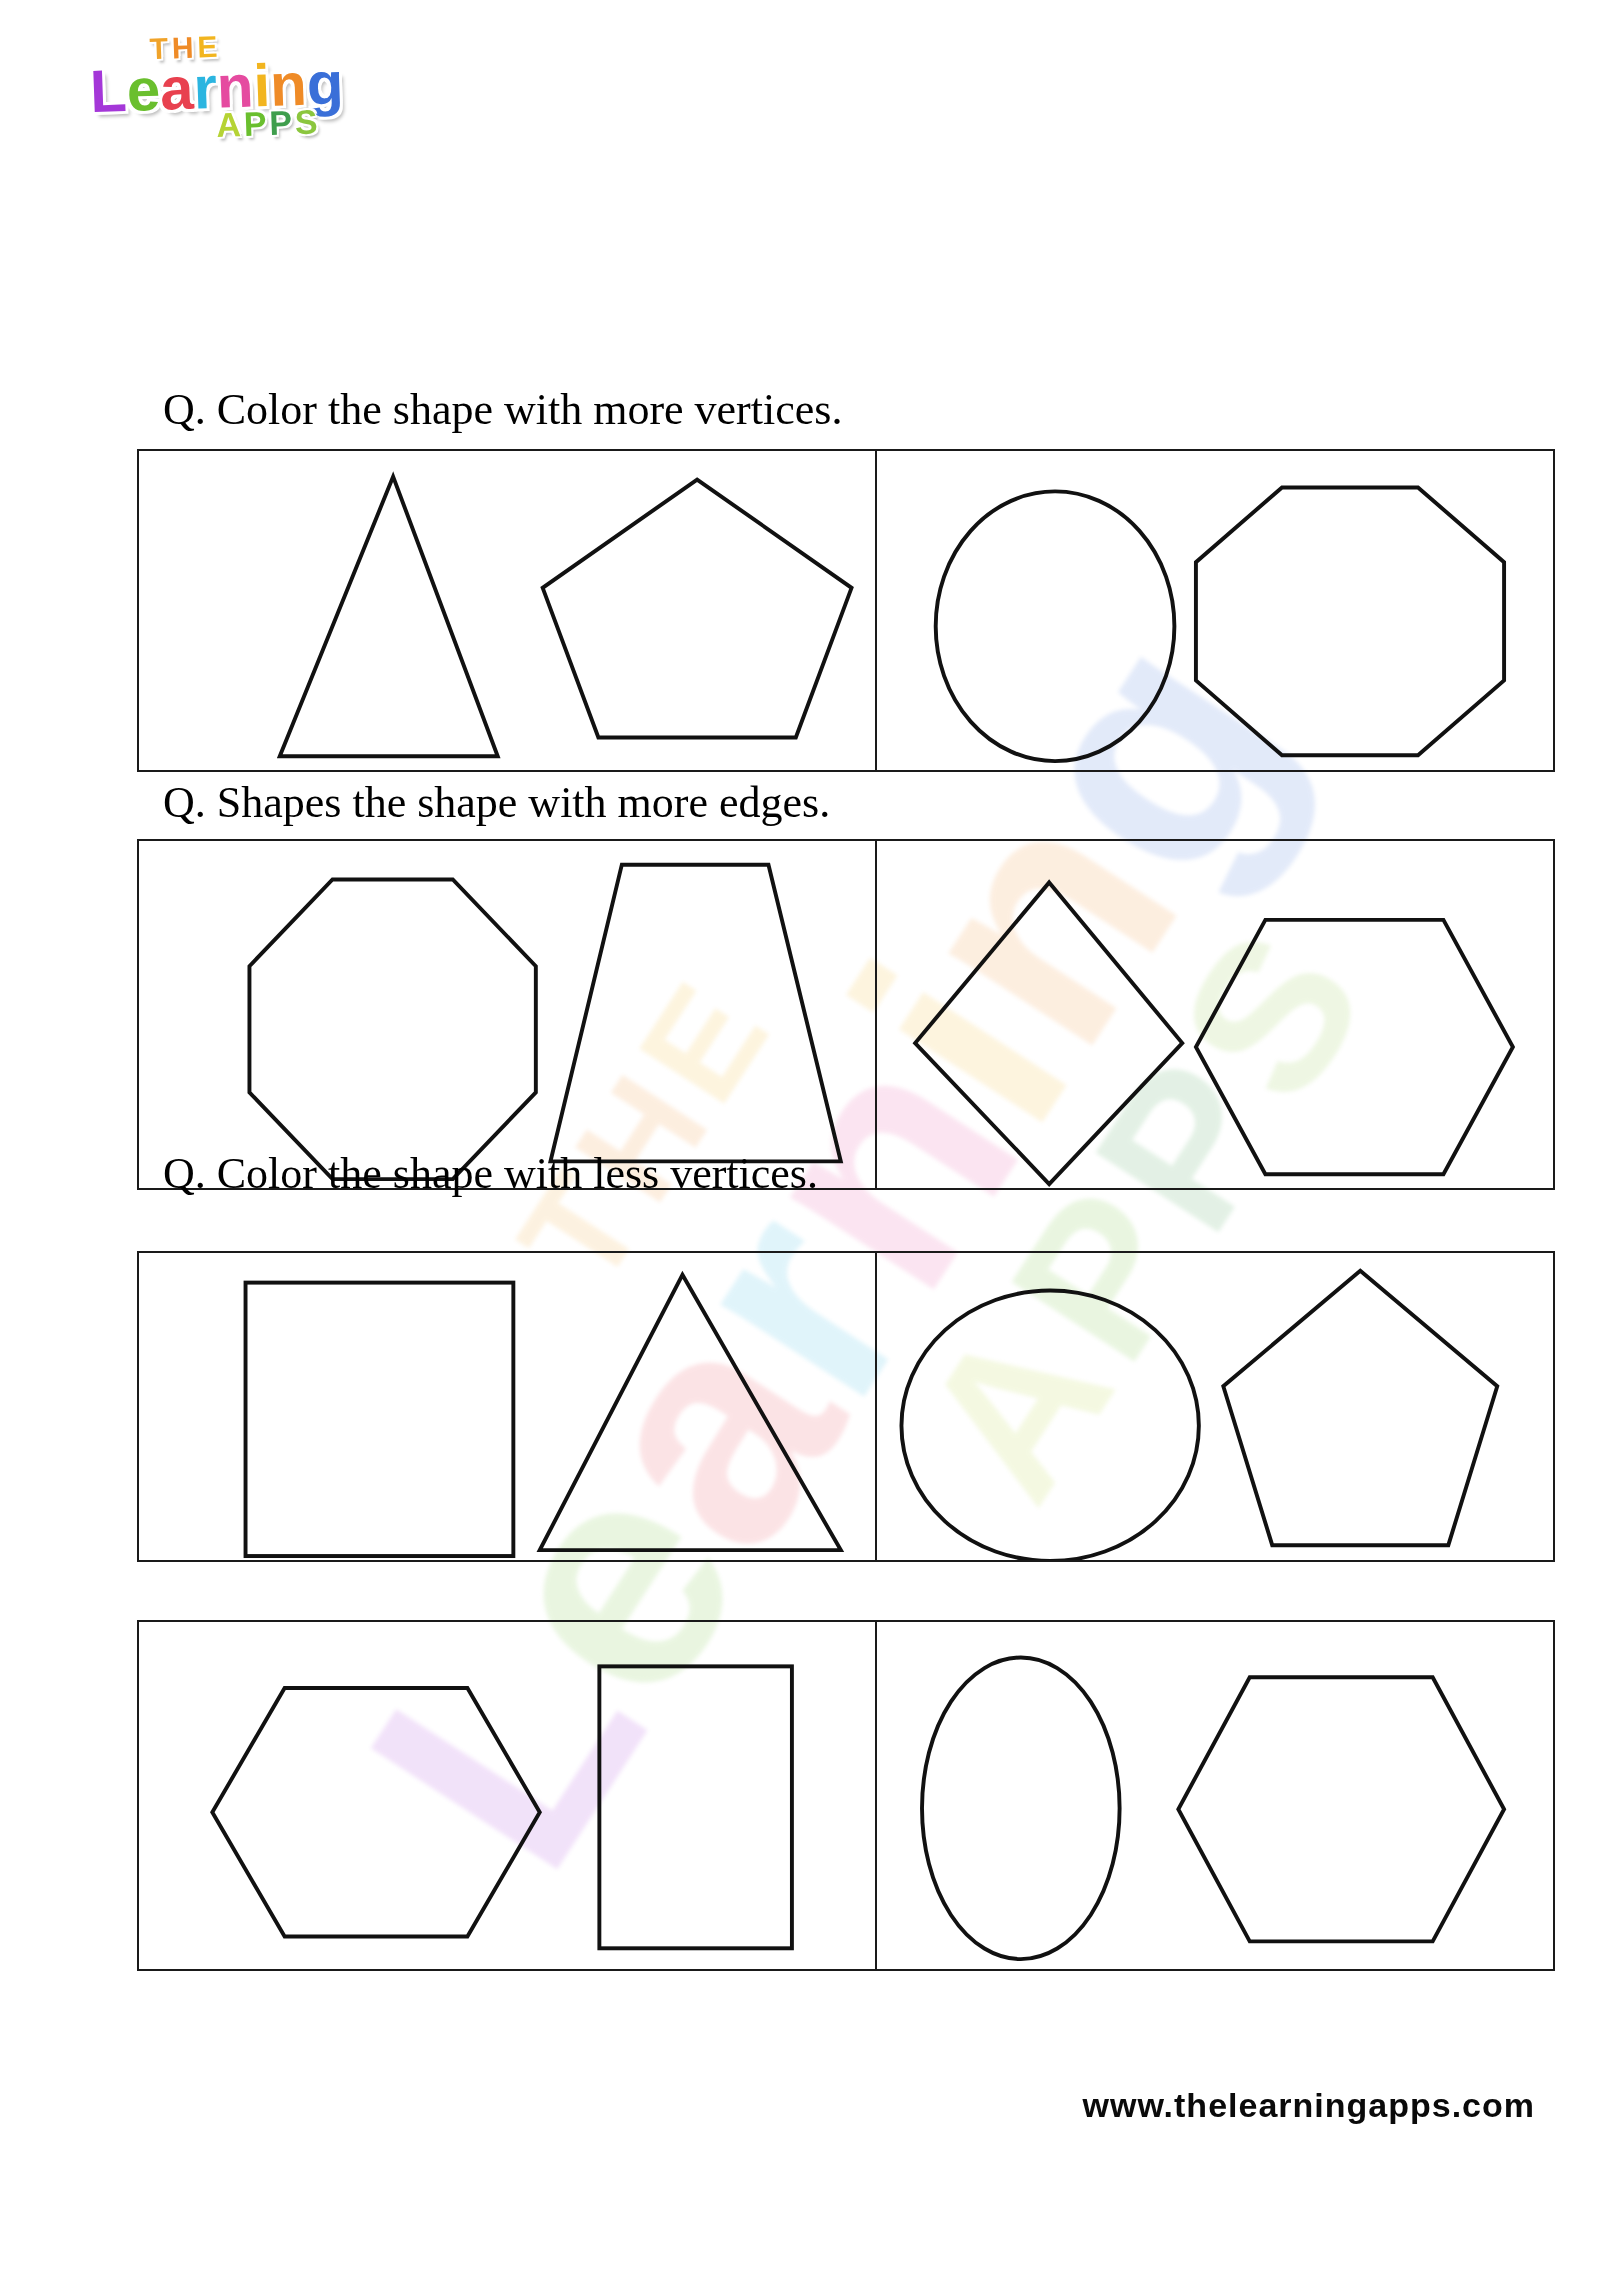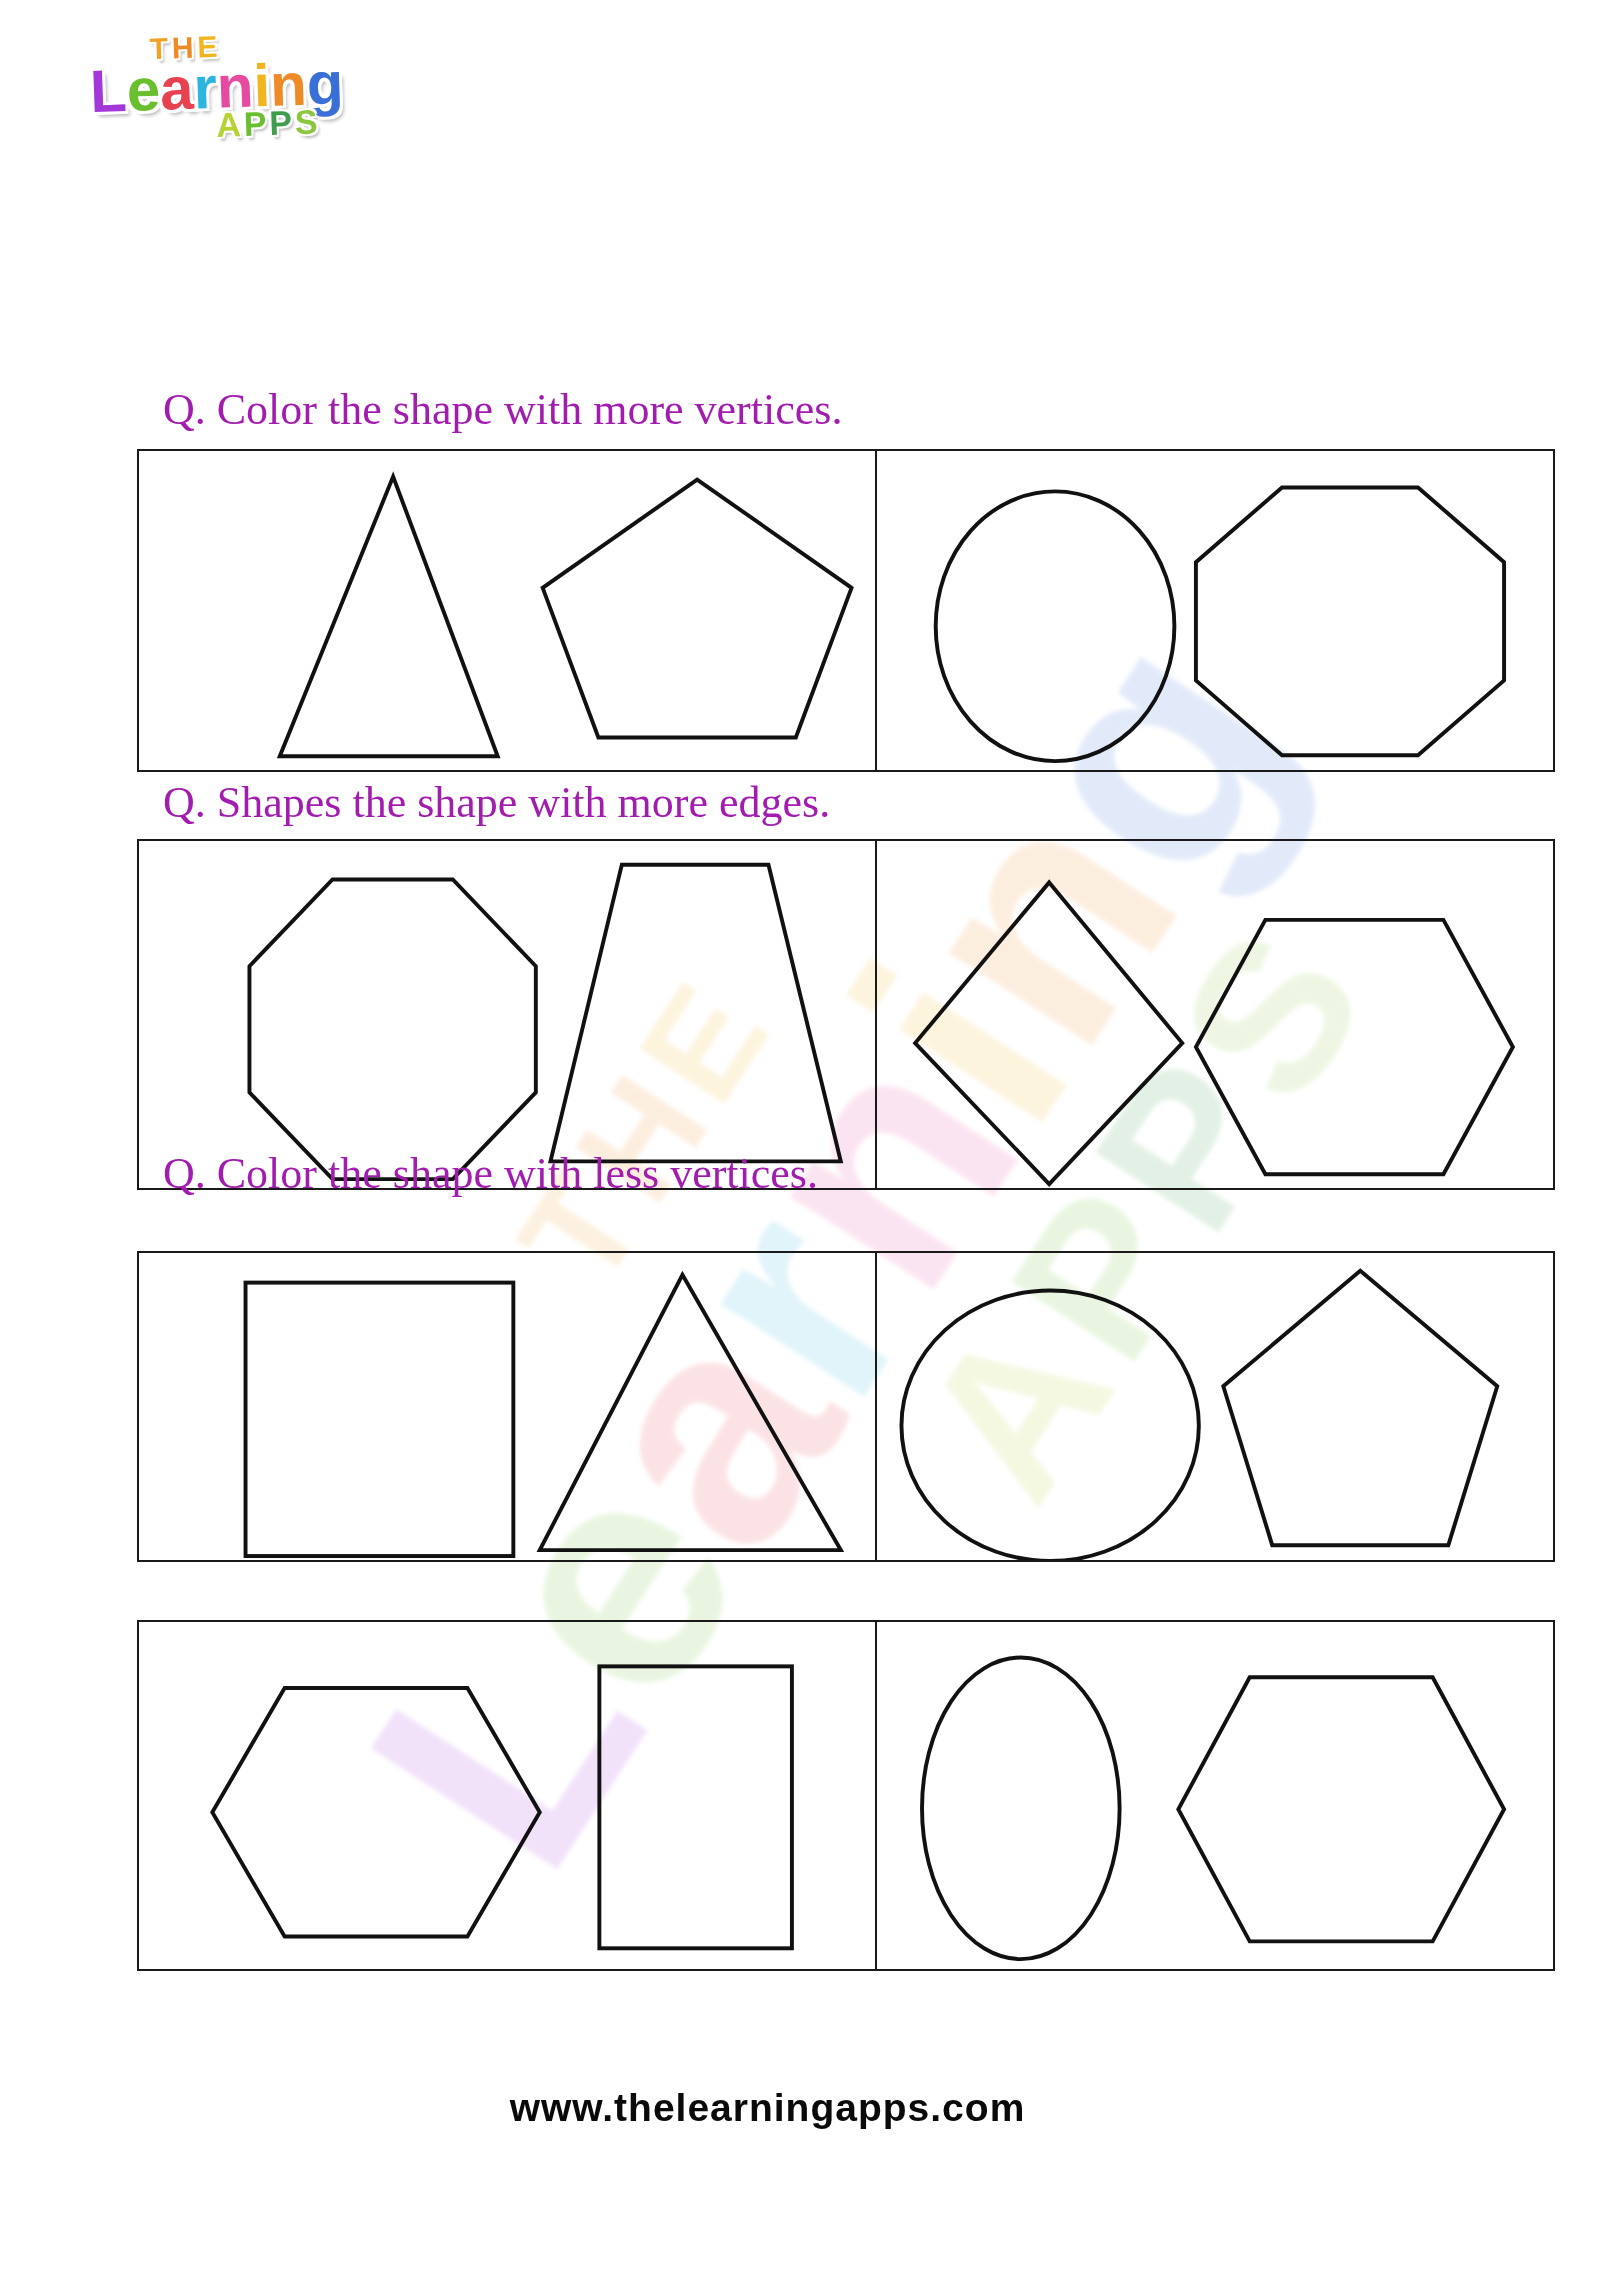--- a/index.html
+++ b/index.html
@@ -46,39 +46,39 @@
   #title{
     position:absolute;left:0;top:192px;width:1621px;z-index:1;
     text-align:center;
     font-size:106px;font-weight:bold;letter-spacing:-2.9px;
     color:#0a0a0a;-webkit-text-stroke:3.4px #0a0a0a;
   }
   
   .qlabel{
     position:absolute;left:163px;z-index:1;
     font-family:"Liberation Serif",serif;
-    font-size:44px;color:#a21caf;white-space:nowrap;
+    font-size:44px;color:#000000;white-space:nowrap;
   }
   .qbox{
     position:absolute;left:137px;width:1418px;z-index:1;
     border:2.9px solid #1a1a1a;box-sizing:border-box;
     display:flex;background:transparent;
   }
   .cell-left{width:738px;border-right:2.9px solid #1a1a1a;box-sizing:border-box;height:100%;}
   .cell-right{flex:1;height:100%;}
   .qbox svg{display:block;width:100%;height:100%;}
   #q1-label{top:384px;} #q1-box{top:449px;height:323px;}
   #q2-label{top:777px;} #q2-box{top:839px;height:351px;}
   #q3-label{top:1148px;} #q3-box{top:1251px;height:311px;}
   #q4-label{top:1559px;} #q4-box{top:1620px;height:351px;}
   
   #footer{
     position:absolute;left:0;top:2086px;width:1535px;z-index:1;
-    text-align:center;
-    font-size:39px;font-weight:bold;letter-spacing:1px;color:#0a0a0a;
+    text-align:right;
+    font-size:34px;font-weight:bold;letter-spacing:1px;color:#0a0a0a;
   }
 </style>
 </head>
 <body>
 
 <div id="page">
 
   <div id="watermark">
     <div class="wm-the"><span style="color: rgb(240, 163, 42);">T</span><span style="color: rgb(239, 139, 39);">H</span><span style="color: rgb(242, 181, 31);">E</span></div>
     <div class="wm-name"><span style="color: rgb(164, 55, 216);">L</span><span style="color: rgb(106, 191, 46);">e</span><span style="color: rgb(232, 65, 79);">a</span><span style="color: rgb(43, 181, 224);">r</span><span style="color: rgb(229, 75, 160);">n</span><span style="color: rgb(242, 181, 31);">i</span><span style="color: rgb(239, 139, 39);">n</span><span style="color: rgb(58, 111, 216);">g</span></div>

